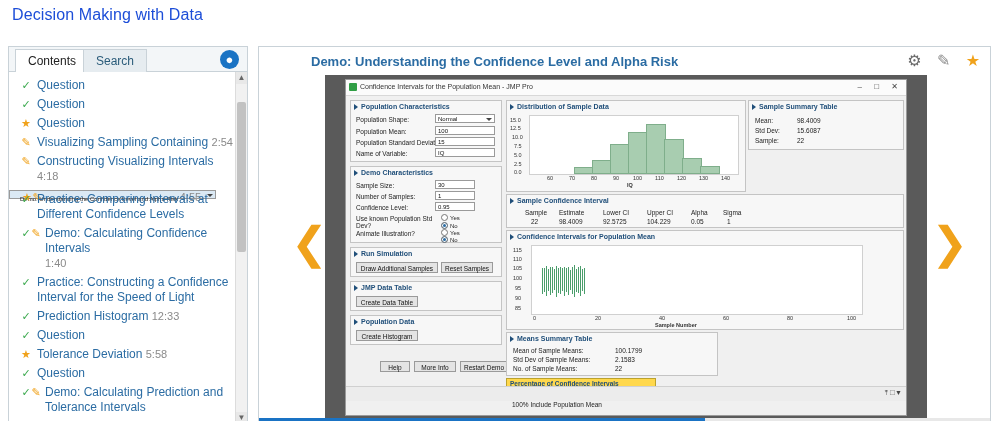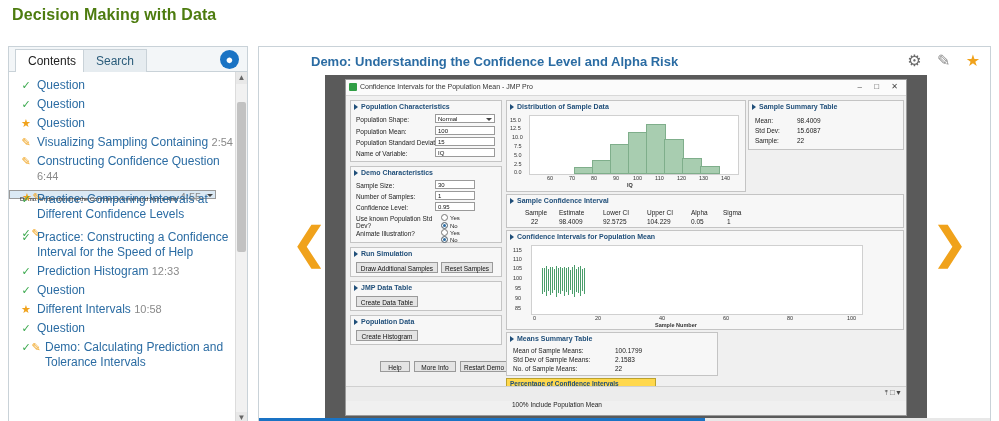--- a/index.html
+++ b/index.html
@@ -7,23 +7,22 @@
     width:999px;height:421px;
     background:#ffffff;
     font-family:"Liberation Sans", sans-serif;
     font-size:12px;
     color:#333;
     overflow:hidden;
   }
   
   .page-title{
     position:absolute;left:12px;top:6px;
-    font-size:16px;color:#4d7c0f;
+    font-size:16px;color:#1d4ed8;
     letter-spacing:.1px;
-    font-weight:bold;
   }
   
   .wrap{position:absolute;left:0;top:42px;width:999px;height:387px;}
   .left-panel{
     position:absolute;left:8px;top:4px;width:240px;height:378px;
     border:1px solid #c9d2d8;background:#fff;
     box-sizing:border-box;
   }
   .tabbar{
     position:relative;height:24px;background:#f3f6f8;
@@ -186,57 +185,59 @@
           <span class="mk mk-star">★</span>
           <span>Question</span>
         </div>
         <div class="toc-item">
           <span class="mk mk-pencil">✎</span>
           <span>Visualizing Sampling Containing</span>
           <span class="dur">2:54</span>
         </div>
         <div class="toc-item">
           <span class="mk mk-pencil">✎</span>
-          <span>Constructing Confidence Question</span>
-          <span class="dur">6:44</span>
+          <span>Constructing Visualizing Intervals</span>
+          <span class="dur">4:18</span>
         </div>
         <div class="toc-item">
           <span class="mk mk-check">✓</span>
         </div>
         <div class="toc-item sel">
           <span class="mk mk-star">★</span>
           <span class="mk mk-pencil" style="left:20px">✎</span>
           <span style="display:inline-block;padding-left:8px;color:#1a1a1a;">Demo: Understanding the Confidence Level and Alpha Risk</span>
           <span class="dur">4:55</span>
         </div>
         <div class="toc-item">
           <span class="mk mk-check">✓</span>
           <span>Practice: Comparing Intervals at Different Confidence Levels</span>
         </div>
         <div class="toc-item">
           <span class="mk mk-check">✓</span>
           <span class="mk mk-pencil" style="left:20px">✎</span>
-        </div>
-        <div class="toc-item">
-          <span class="mk mk-check">✓</span>
-          <span>Practice: Constructing a Confidence Interval for the Speed of Help</span>
+          <span style="display:inline-block;padding-left:8px;">Demo: Calculating Confidence Intervals</span>
+          <span class="dur" style="display:block;padding-left:8px;">1:40</span>
+        </div>
+        <div class="toc-item">
+          <span class="mk mk-check">✓</span>
+          <span>Practice: Constructing a Confidence Interval for the Speed of Light</span>
         </div>
         <div class="toc-item">
           <span class="mk mk-check">✓</span>
           <span>Prediction Histogram</span>
           <span class="dur">12:33</span>
         </div>
         <div class="toc-item">
           <span class="mk mk-check">✓</span>
           <span>Question</span>
         </div>
         <div class="toc-item">
           <span class="mk mk-star">★</span>
-          <span>Different Intervals</span>
-          <span class="dur">10:58</span>
+          <span>Tolerance Deviation</span>
+          <span class="dur">5:58</span>
         </div>
         <div class="toc-item">
           <span class="mk mk-check">✓</span>
           <span>Question</span>
         </div>
         <div class="toc-item">
           <span class="mk mk-check">✓</span>
           <span class="mk mk-pencil" style="left:20px">✎</span>
           <span style="display:inline-block;padding-left:8px;">Demo: Calculating Prediction and Tolerance Intervals</span>
           

